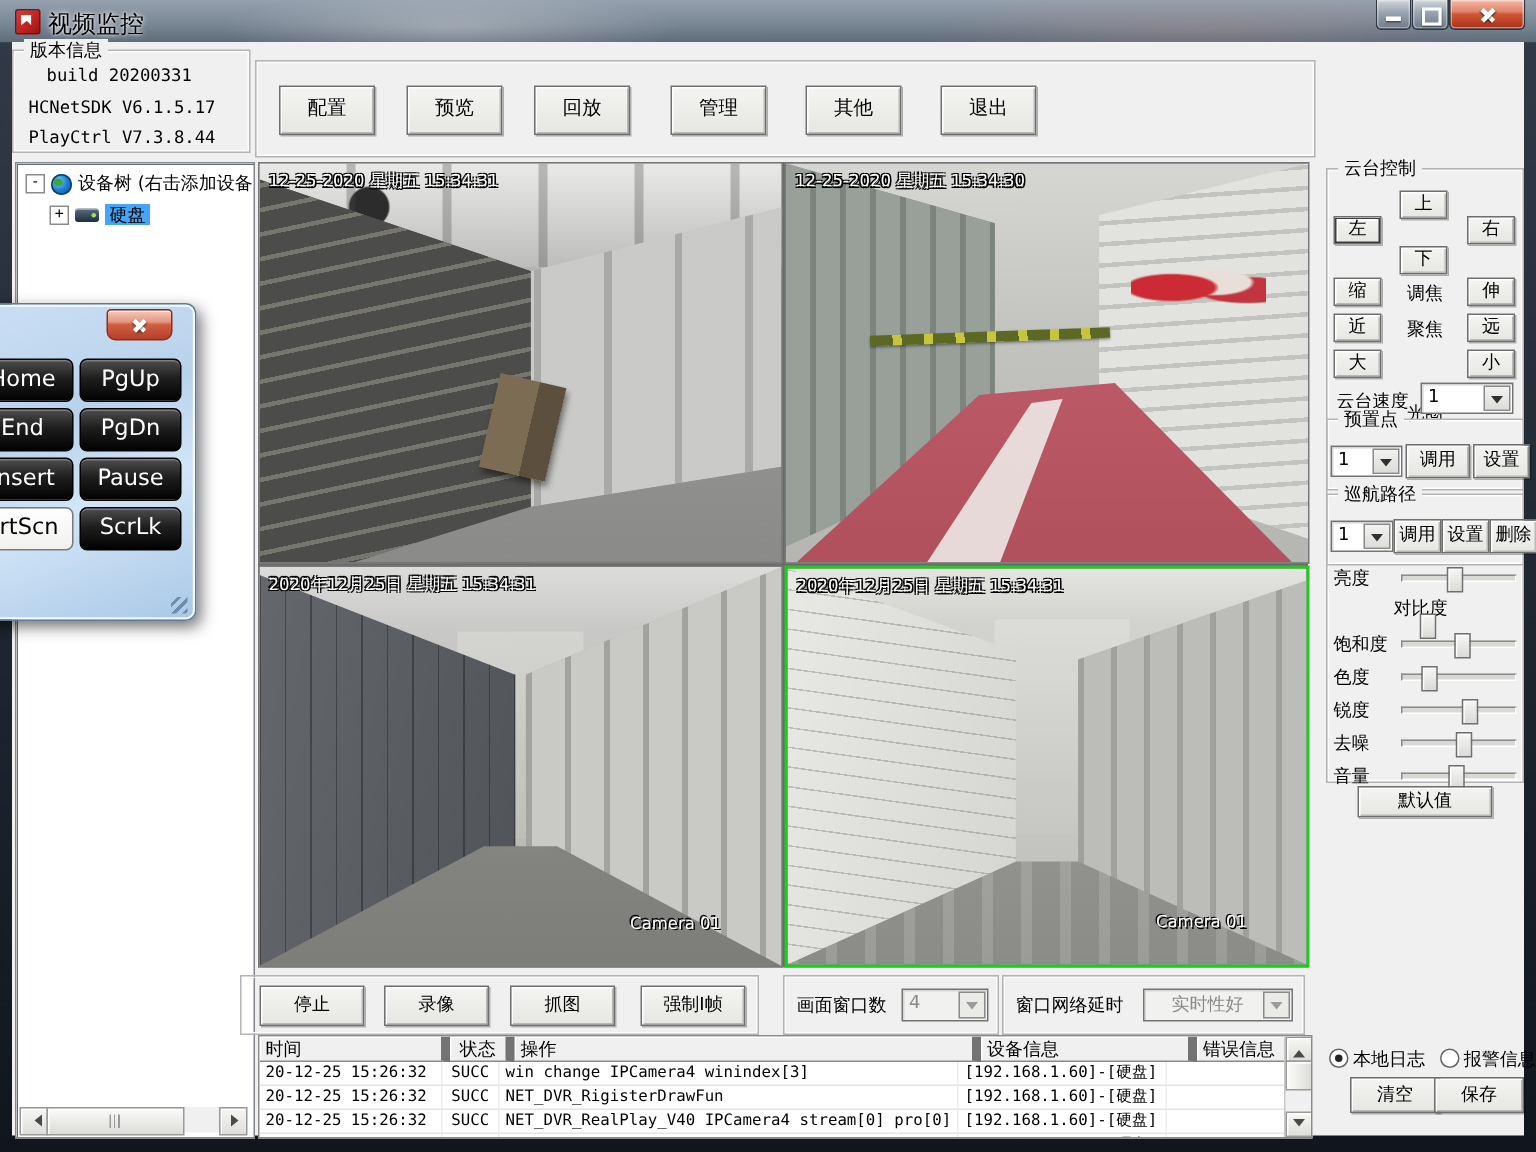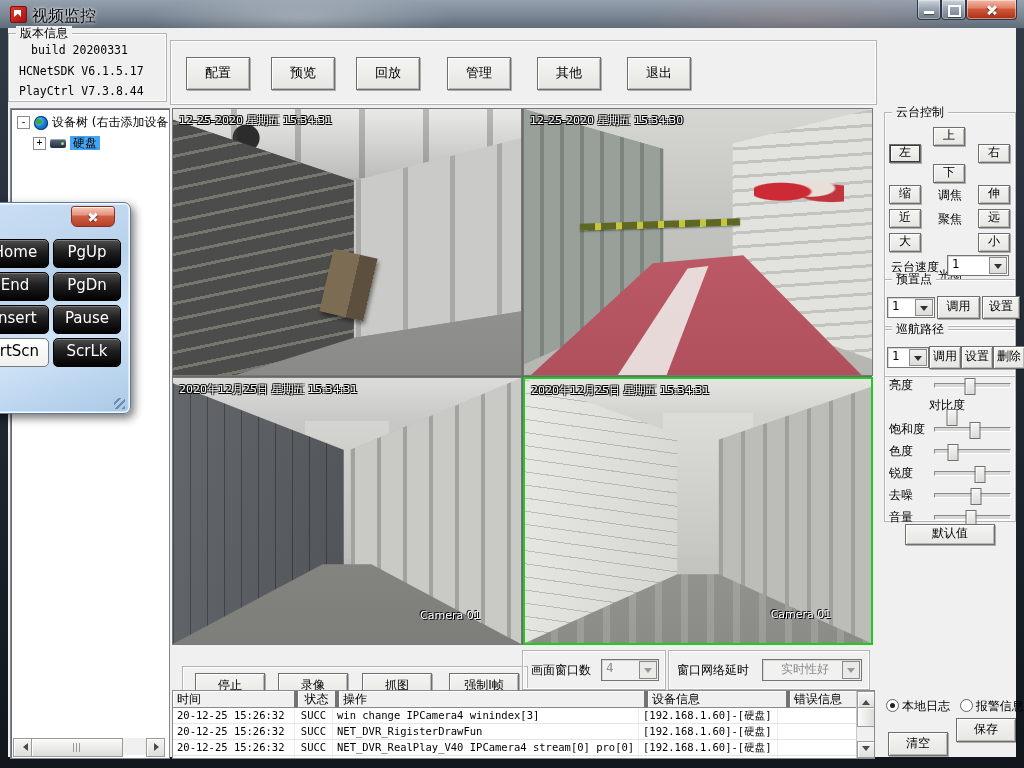--- a/index.html
+++ b/index.html
@@ -142,29 +142,29 @@
   .srow .lab{width:42px;white-space:nowrap;}
   .sltrack{position:relative;flex:1;height:3px;background:#d8d8d4;border-top:1px solid #8a8a8a;border-left:1px solid #8a8a8a;
     border-bottom:1px solid #fff;border-right:1px solid #fff;margin-left:3px;}
   .slthumb{position:absolute;top:-6px;width:9px;height:15px;background:linear-gradient(180deg,#f6f6f4,#dadad6);
     border:1px solid #707070;box-shadow:inset 1px 1px 0 #fff;transform:translateX(-50%);}
   .subgb{position:absolute;left:0;width:130px;height:46px;border:1px solid #b4b4b4;box-shadow:inset 0 0 0 1px #fdfdfd;}
   .radio{display:inline-block;width:11px;height:11px;border-radius:50%;border:1px solid #636363;background:#fff;
     vertical-align:-2px;margin-right:3px;position:relative;}
   .radio.on::before{content:"";position:absolute;left:2.5px;top:2.5px;width:5px;height:5px;border-radius:50%;background:#222;}
   
-  .bbox1{left:182px;top:650px;width:344px;height:38px;margin-top:16px;}
+  .bbox1{left:160px;top:650px;width:344px;height:38px;}
   .bbox2{left:522px;top:650px;width:142px;height:38px;}
   .bbox3{left:668px;top:650px;width:200px;height:38px;}
   .pbb{top:6px;width:68px;height:25px;line-height:23px;}
   .pb0{left:12px}.pb1{left:95px}.pb2{left:179px}.pb3{left:266px}
   
   .ltable{position:absolute;left:172px;top:690px;width:701px;height:67px;background:#fff;border:1px solid #8a8a8a;overflow:hidden;}
   .lhead{display:flex;height:17px;background:#f0f0f0;font-size:12px;}
-  .lhead .hc{border-right:4px solid #737373;border-bottom:1px solid #8a8a8a;box-shadow:inset 1px 1px 0 #fff;
+  .lhead .hc{border-right:6px solid #737373;border-bottom:1px solid #8a8a8a;box-shadow:inset 1px 1px 0 #fff;
     padding:0 4px;line-height:16px;white-space:nowrap;overflow:hidden;}
   .lrow{display:flex;height:15px;line-height:15px;font-family:"DejaVu Sans Mono","Liberation Mono",monospace;font-size:10.5px;
     border-bottom:1px solid #e4e4e4;}
   .lrow .rc{padding:0 4px;white-space:nowrap;overflow:hidden;border-right:1px solid #ececec;}
   .c-time{width:113px;flex:none}.c-st{width:29px;flex:none;text-align:center}.c-op{width:297px;flex:none}
   .c-dev{width:130px;flex:none}.c-err{flex:1}
   .vscroll{position:absolute;right:0;top:0;width:17px;bottom:0;background:#f0f0f0;border-left:1px solid #c8c8c8;}
   .vsb{position:absolute;left:0;width:16px;height:15px;background:linear-gradient(180deg,#f6f6f4,#dededa);
     border:1px solid #9a9a9a;box-shadow:inset 1px 1px 0 #fff;}
   .vsb.u{top:0}.vsb.d{bottom:0}
@@ -373,21 +373,21 @@
         </span>
     </div>
   </div>
 
   <div class="btn" style="left:21px;top:416px;width:88px;height:19px;line-height:17px;">默认值</div>
 
   <div style="position:absolute;left:2px;top:590px;white-space:nowrap;">
     <span><span class="radio on"></span><span>本地日志</span></span>
     <span style="margin-left:6px;"><span class="radio"></span><span>报警信息</span></span>
   </div>
-  <div class="btn" style="left:4px;top:610px;width:58px;height:22px;line-height:20px;margin-top:14px;">清空</div>
+  <div class="btn" style="left:16px;top:610px;width:58px;height:22px;line-height:20px;">清空</div>
   <div class="btn" style="left:72px;top:610px;width:58px;height:22px;line-height:20px;">保存</div>
 </div>
 
 <div class="gb bbox1">
   <div class="btn pbb pb0">停止</div>
   <div class="btn pbb pb1">录像</div>
   <div class="btn pbb pb2">抓图</div>
   <div class="btn pbb pb3">强制I帧</div>
 </div>
 <div class="gb bbox2">

